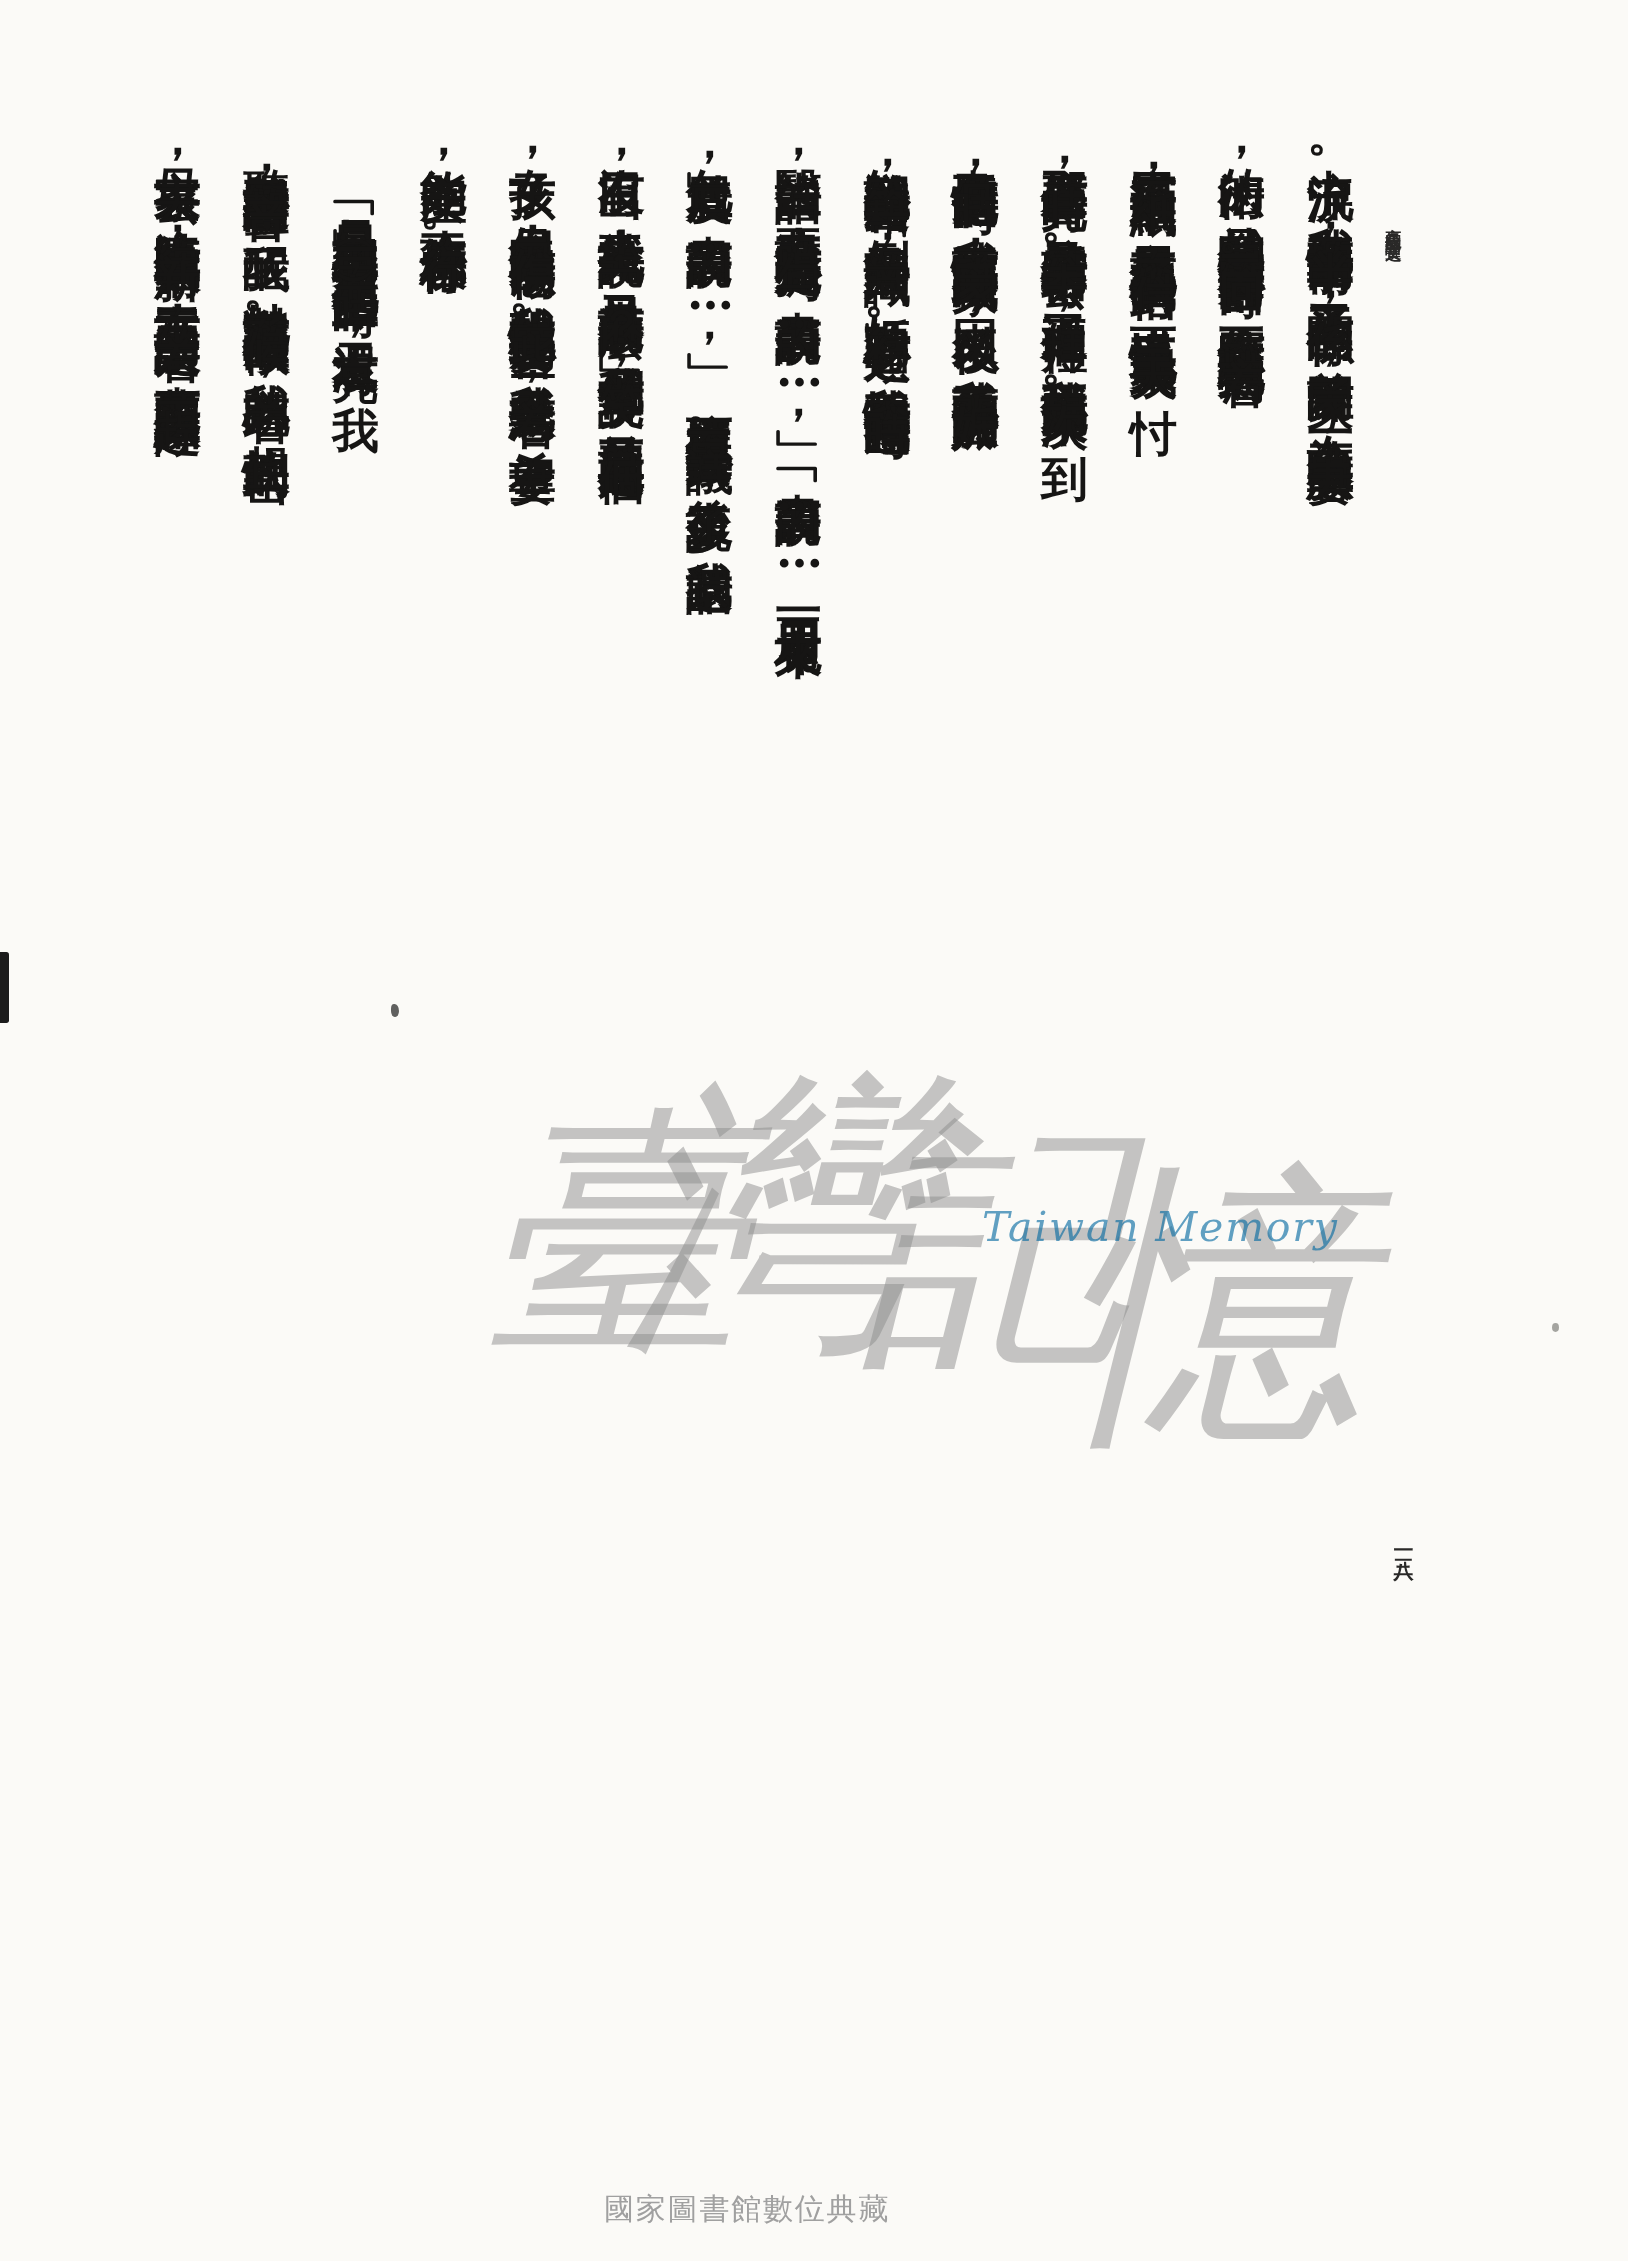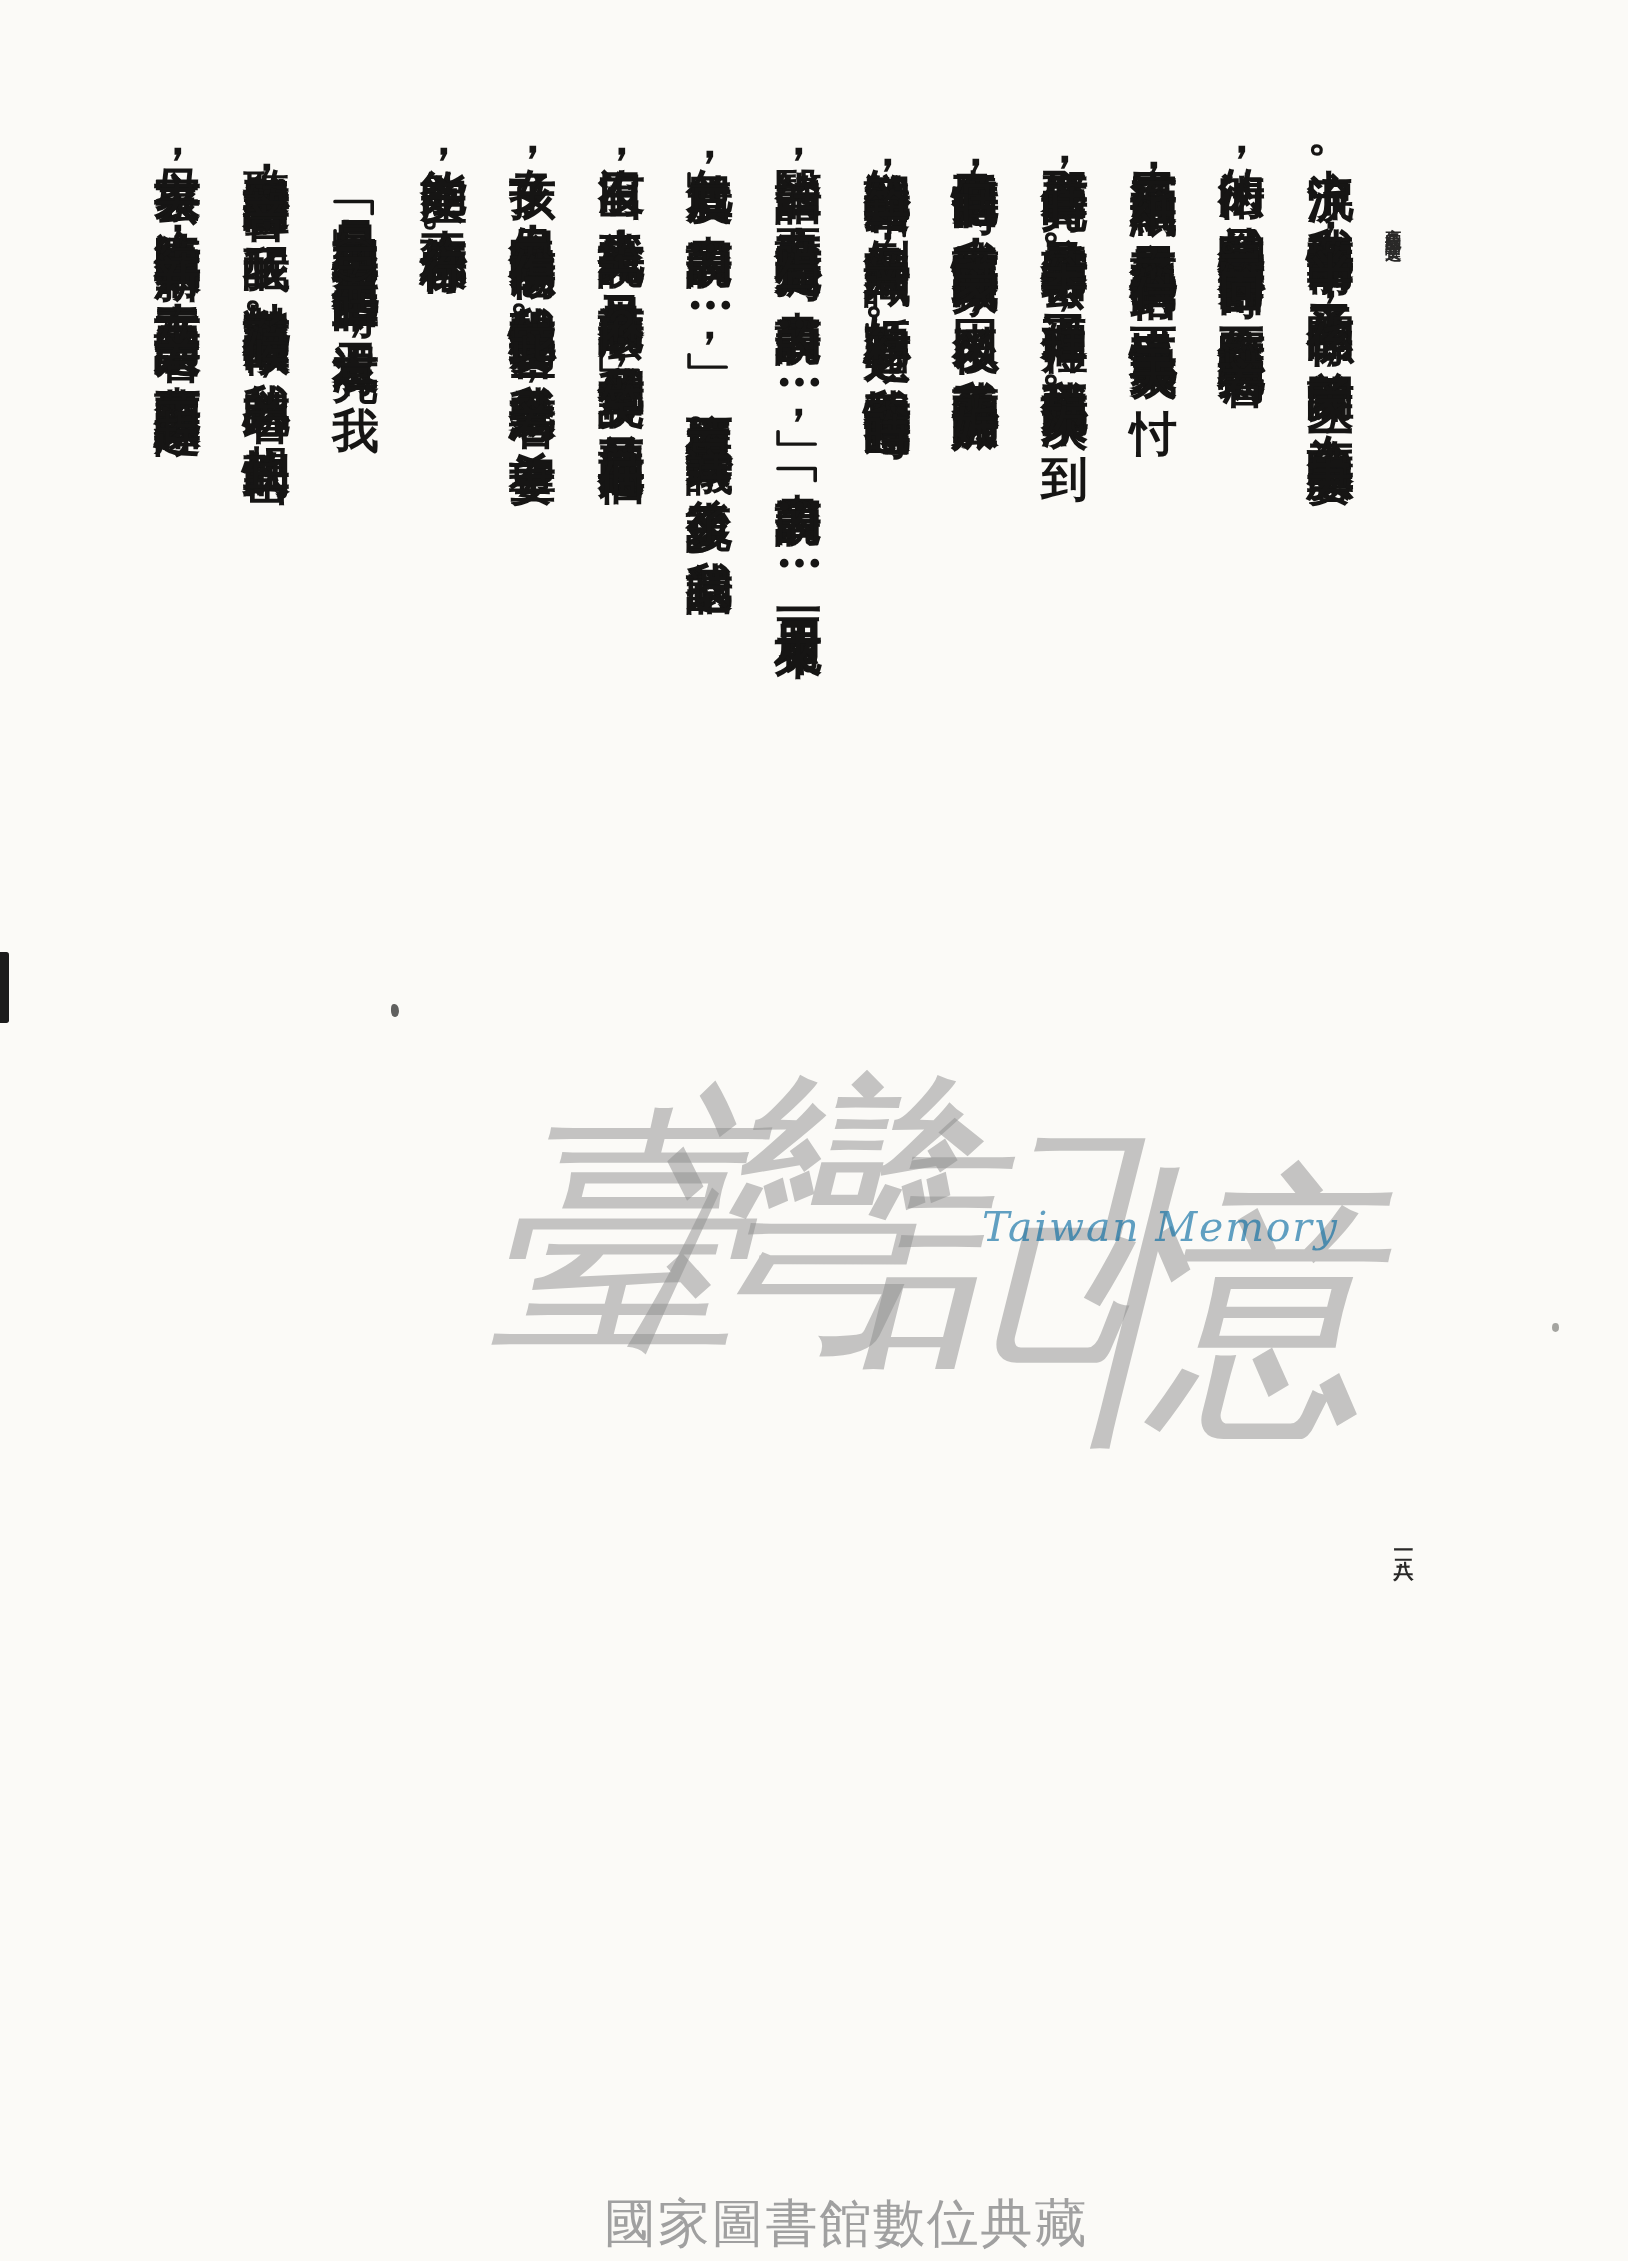--- a/index.html
+++ b/index.html
@@ -73,21 +73,21 @@
     color:#0369a1;
     opacity:.62;
     letter-spacing:1.8px;
     z-index:1;
     font-family:"DejaVu Serif", serif;
   }
   
   .footer{
     position:absolute;
     left:604px; top:2189px;
-    font-size:52px;
+    font-size:30px;
     letter-spacing:1.8px;
     color:#a0a0a0;
     font-family:"Liberation Sans", sans-serif;
     z-index:2;
     text-align:center;
   }
   
   .edge-mark{
     position:absolute;
     left:0; top:952px;

